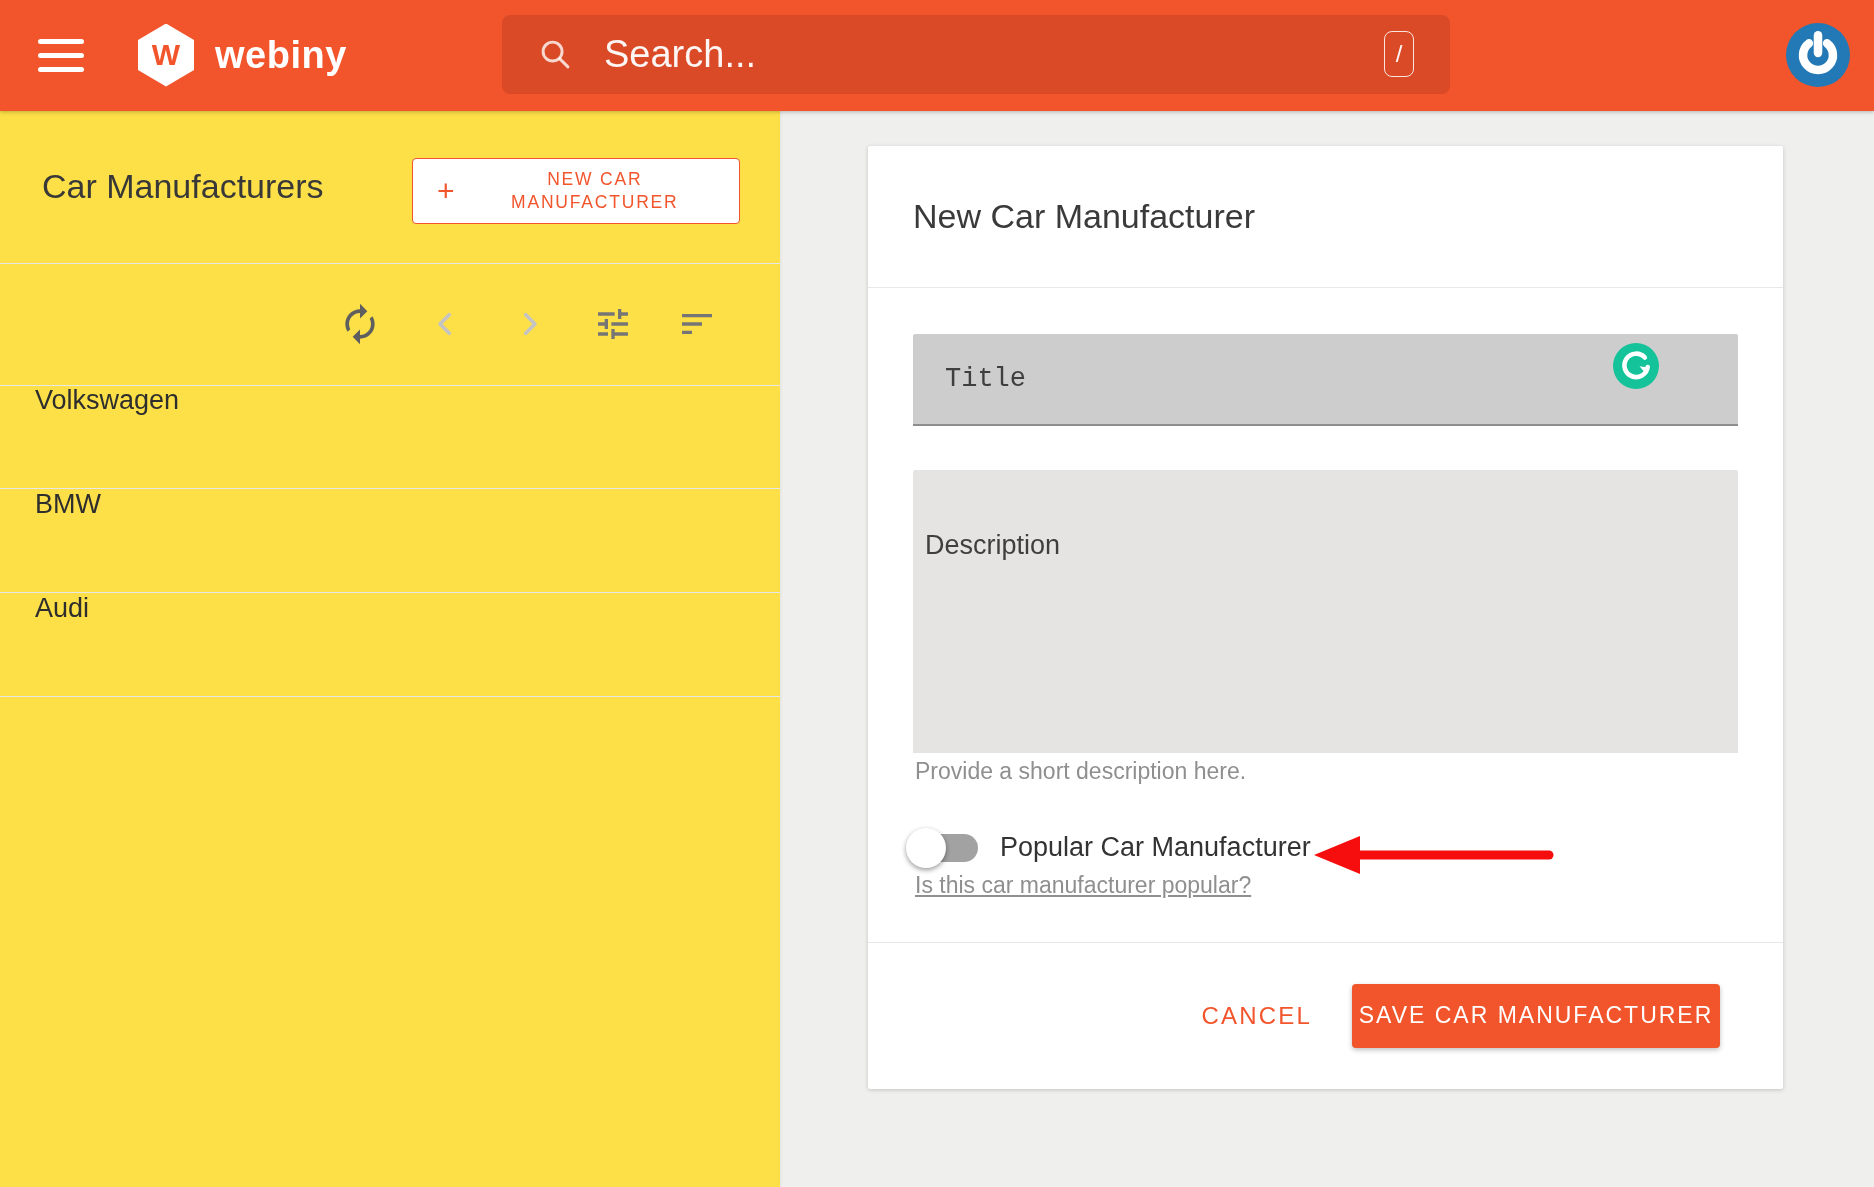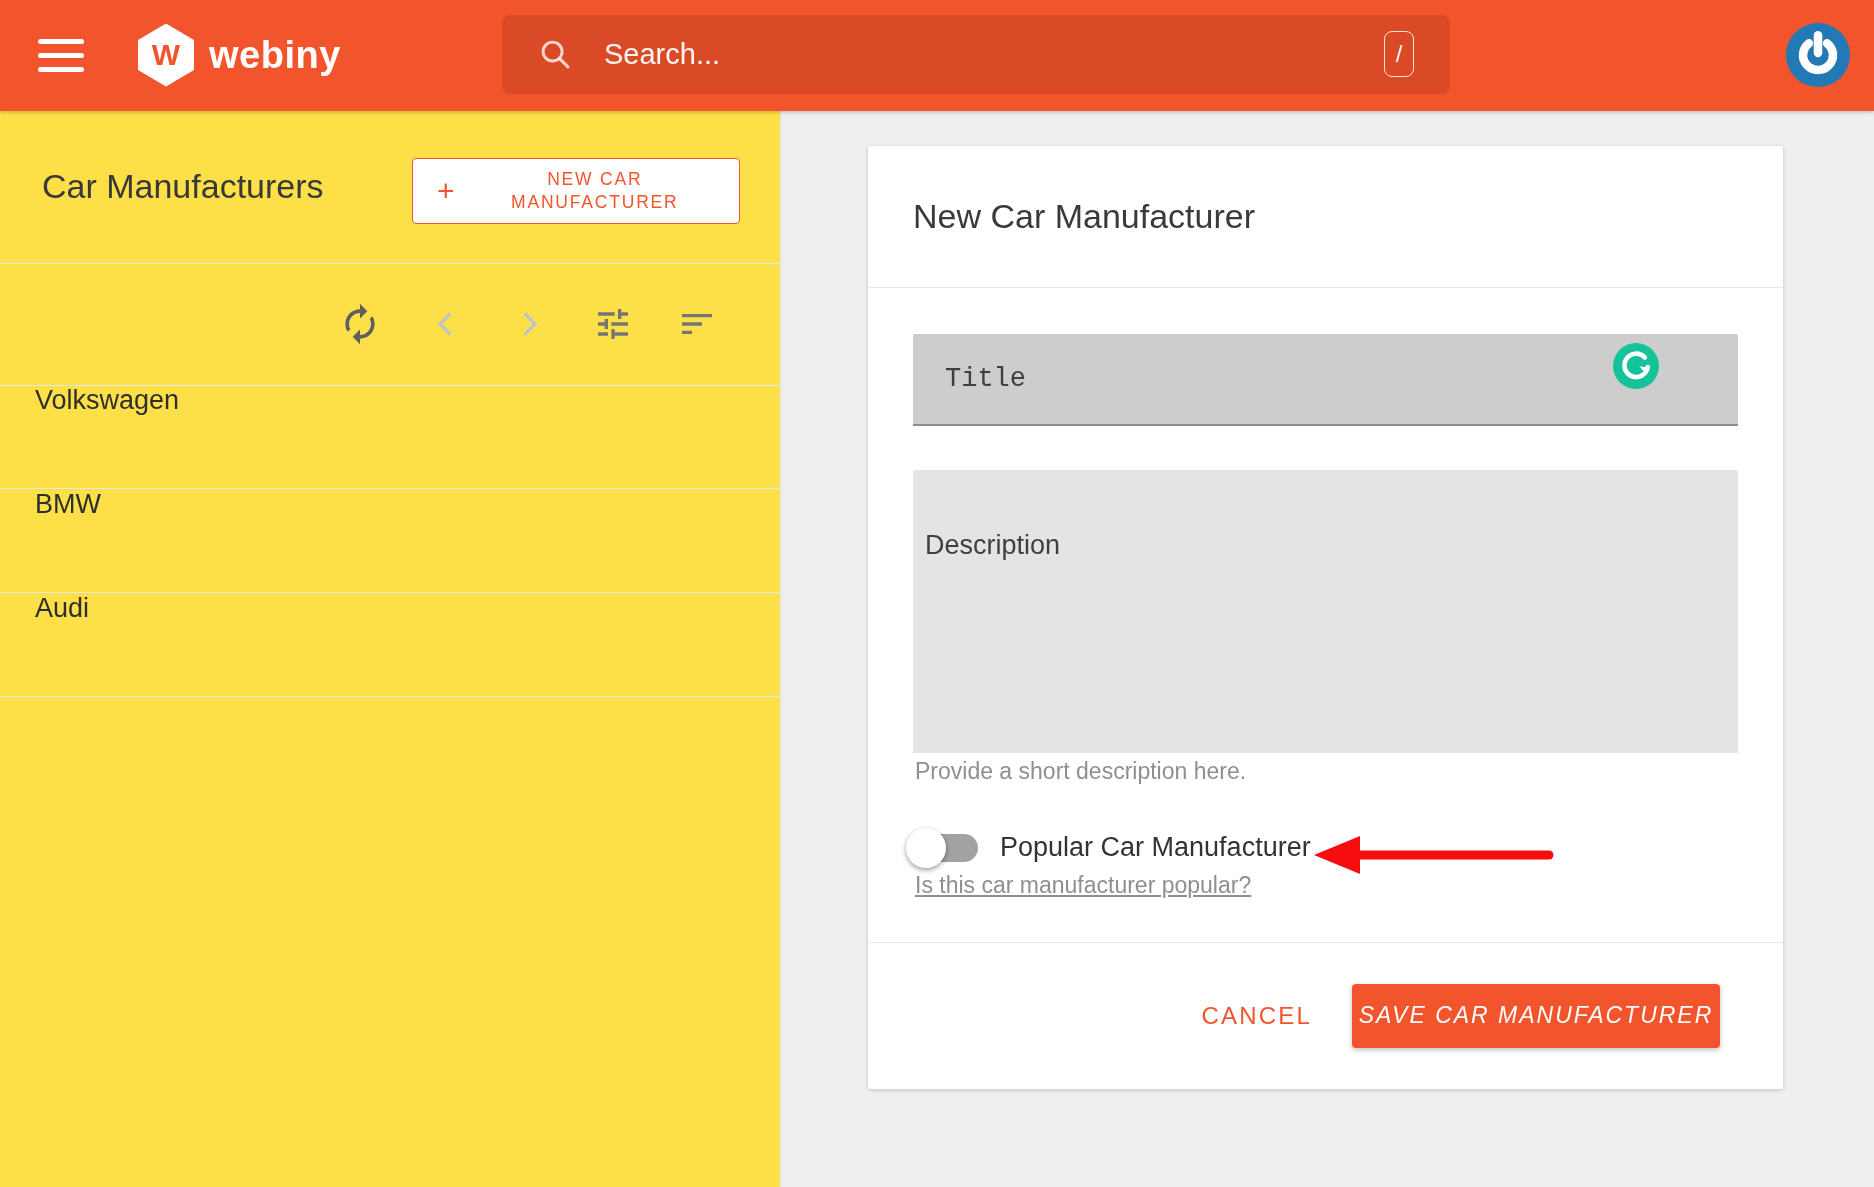--- a/index.html
+++ b/index.html
@@ -17,26 +17,26 @@
   
   .topbar{position:absolute; left:0; top:0; width:1874px; height:111px; background:var(--accent);
           box-shadow:0 1px 4px rgba(0,0,0,.25); z-index:20;}
   .menu-button{position:absolute; left:38px; top:39px; width:46px; height:33px; background:none; border:none;
                display:flex; flex-direction:column; justify-content:space-between; cursor:pointer;}
   .menu-button span{display:block; height:5px; border-radius:3px; background:#fff;}
   .logo{position:absolute; left:138px; top:23px; height:64px; display:flex; align-items:center; cursor:pointer;}
   .hex{width:56px; height:63px; background:#fff; display:flex; align-items:center; justify-content:center;
        clip-path:polygon(50% 0,100% 26%,100% 74%,50% 100%,0 74%,0 26%);}
   .hex b{color:var(--accent); font-size:30px; font-weight:800;}
-  .logo-text{color:#fff; font-size:38px; font-weight:700; margin-left:15px; letter-spacing:.5px;}
+  .logo-text{color:#fff; font-size:38px; font-weight:700; margin-left:21px; letter-spacing:.5px;}
   .searchbar{position:absolute; left:502px; top:15px; width:948px; height:79px; background:var(--search-bg);
              border-radius:8px;}
   .searchbar svg{position:absolute; left:36px; top:22px;}
   .search-input{position:absolute; left:0; top:0; width:100%; height:100%; background:transparent; border:none;
-                outline:none; color:#fff; font-size:29px; padding-left:102px; padding-right:90px;
+                outline:none; color:#fff; font-size:38px; padding-left:102px; padding-right:90px;
                 font-family:"Liberation Sans", sans-serif;}
   .search-input::placeholder{color:rgba(255,255,255,.95); opacity:1;}
   .slash-badge{position:absolute; right:36px; top:16px; width:30px; height:46px;
                border:1.5px solid rgba(255,255,255,.85); border-radius:8px; display:flex; align-items:center;
                justify-content:center; color:rgba(255,255,255,.95); font-size:24px; font-weight:300;}
   .avatar{position:absolute; right:24px; top:23px; width:64px; height:64px; border-radius:50%; cursor:pointer;}
 
   
   .left-panel{position:absolute; left:0; top:111px; width:780px; bottom:0; background:#fde047;
               box-shadow:1px 0 3px rgba(0,0,0,.06); z-index:5;}
@@ -84,21 +84,21 @@
                  box-shadow:0 2px 5px rgba(0,0,0,.4);}
   .toggle-label{position:absolute; left:132px; top:686px; font-size:27px; color:#333;}
   .annotation-arrow{position:absolute; left:440px; top:685px; pointer-events:none;}
   .footer-div{position:absolute; left:0; right:0; top:796px; height:1px; background:var(--divider);}
   .card-footer{position:absolute; left:0; right:0; top:796px; height:147px; display:flex; align-items:center;
                justify-content:flex-end; padding-right:63px; gap:26px;}
   .cancel-btn{background:none; border:none; color:var(--accent); font-size:24px; letter-spacing:2.2px;
               font-weight:500; cursor:pointer; padding:10px 14px; font-family:"Liberation Sans", sans-serif;}
   .save-btn{width:368px; height:64px; background:var(--accent); color:#fff; border:none; border-radius:4px;
             font-size:23px; letter-spacing:2px; font-weight:500; cursor:pointer;
-            box-shadow:0 2px 5px rgba(0,0,0,.25); font-family:"Liberation Sans", sans-serif;font-style:italic;}
+            box-shadow:0 2px 5px rgba(0,0,0,.25); font-family:"Liberation Sans", sans-serif;}
 </style>
 </head>
 <body>
 
 <header class="topbar">
   <button class="menu-button">
     <span></span>
     <span></span>
     <span></span>
   </button>

